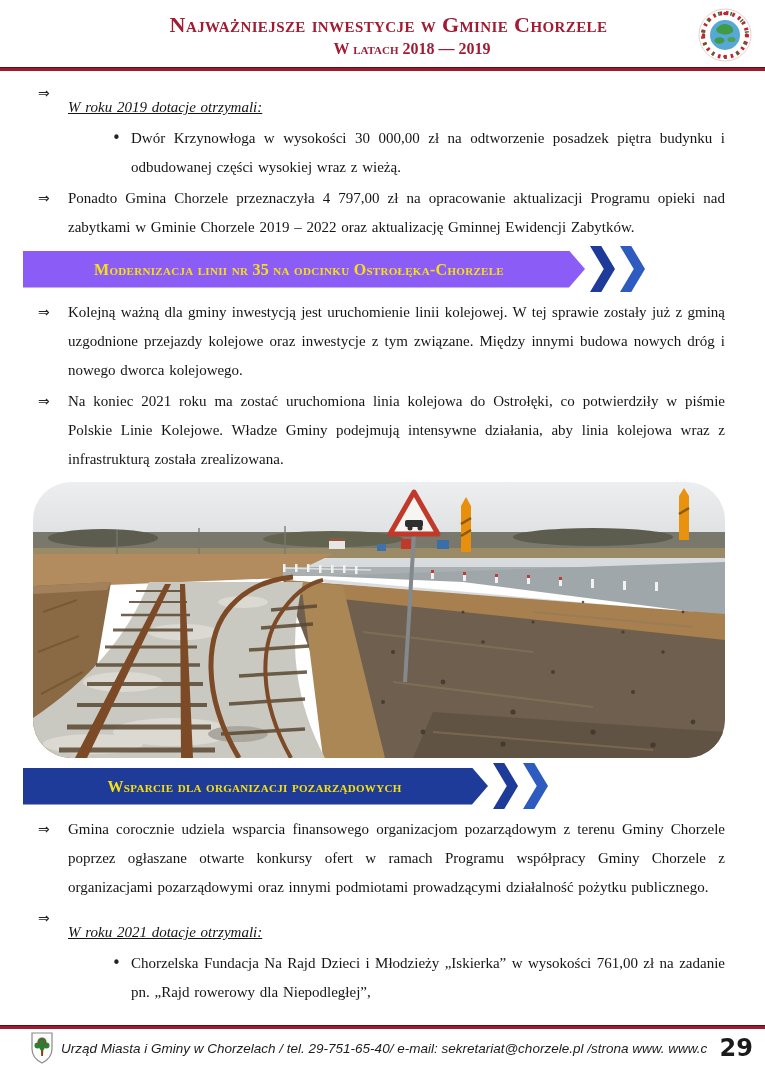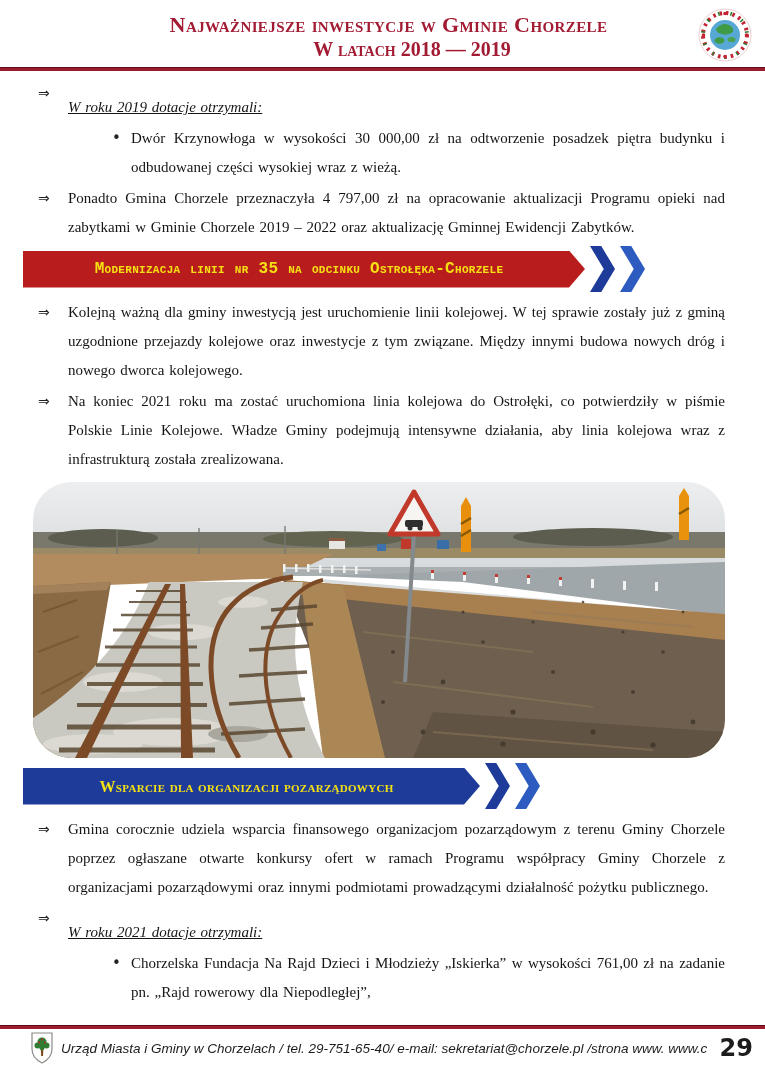--- a/index.html
+++ b/index.html
@@ -3,21 +3,21 @@
 <meta charset="utf-8">
 <style>
   html,body{margin:0;padding:0;background:#888;}
   .page{position:relative;width:765px;height:1080px;background:#ffffff;margin:0 auto;
         font-family:"Liberation Serif", serif;color:#151515;overflow:hidden;}
 
   
   .htitle{position:absolute;top:13px;left:12px;right:0;text-align:center;
           color:#A21B33;font-weight:bold;font-variant:small-caps;line-height:24px;}
   .htitle .l1{font-size:22px;letter-spacing:.4px;}
-  .htitle .l2{font-size:20px;margin-left:47px;}
+  .htitle .l2{font-size:16px;margin-left:47px;}
   .hlogo{position:absolute;top:8px;right:13px;width:54px;height:54px;}
   .rule{position:absolute;left:0;right:0;height:3px;background:#9C1B2E;border-top:1px solid #5E0C18;}
   .rule-top{top:67px;}
   .rule-bottom{top:1025px;}
 
   
   .content{position:absolute;top:79px;left:38px;width:687px;font-size:15px;line-height:29px;}
   .item{display:flex;margin-bottom:2px;}
   .item .marker{flex:none;width:30px;font-family:"DejaVu Sans",sans-serif;font-size:14px;color:#222;}
   .item .txt{flex:1;text-align:justify;word-spacing:1px;}
@@ -26,21 +26,21 @@
   .bullet{margin-left:74px;}
   .bullet .marker{width:19px;font-size:15px;}
 
   
   .banner-row{position:relative;left:-15px;display:flex;align-items:center;height:40px;margin:7px 0 9px 0;}
   .banner{height:37px;display:flex;align-items:center;justify-content:center;
           font-variant:small-caps;font-weight:bold;font-size:16px;letter-spacing:.3px;
           clip-path:polygon(0 0, calc(100% - 16px) 0, 100% 50%, calc(100% - 16px) 100%, 0 100%);
           filter:drop-shadow(2px 2px 1px rgba(0,0,0,.35));padding-right:10px;}
   .banner.w1{width:552px;}
-  .banner.w2{width:447px;}
+  .banner.w2{width:447px;padding-left:8px;}
   .chev{width:25px;height:46px;margin-left:5px;
         clip-path:polygon(0 0,45% 0,100% 50%,45% 100%,0 100%,55% 50%);}
 
   
   .photo{position:relative;left:-5px;width:692px;height:276px;border-radius:38px;overflow:hidden;margin:8px 0 8px 0;}
   .photo svg{display:block;}
 
   
   .footer-row{position:absolute;top:1032px;left:30px;right:12px;display:flex;align-items:center;gap:7px;
               font-family:"Liberation Sans",sans-serif;font-style:italic;font-size:13.5px;color:#1c1c1c;}
@@ -83,21 +83,21 @@
       <span class="marker">•</span>
       <span class="txt">Dwór Krzynowłoga w wysokości 30 000,00 zł na odtworzenie posadzek piętra budynku i odbudowanej części wysokiej wraz z wieżą.</span>
     </div>
 
     <div class="item">
       <span class="marker">⇒</span>
       <span class="txt">Ponadto Gmina Chorzele przeznaczyła 4 797,00 zł na opracowanie aktualizacji Programu opieki nad zabytkami w Gminie Chorzele 2019 – 2022 oraz aktualizację Gminnej Ewidencji Zabytków.</span>
     </div>
 
     <div class="banner-row">
-      <div class="banner w1" style="background:#b91c1c;color:#F5E013;font-family:Liberation Mono, monospace;">Modernizacja linii nr 35 na odcinku Ostrołęka-Chorzele</div>
+      <div class="banner w1" style="background:#8b5cf6;color:#F5E013;">Modernizacja linii nr 35 na odcinku Ostrołęka-Chorzele</div>
       <div class="chev" style="background:#1F3B99;"></div>
       <div class="chev" style="background:#2D5BC0;"></div>
     </div>
 
     <div class="item">
       <span class="marker">⇒</span>
       <span class="txt boldtxt">Kolejną ważną dla gminy inwestycją jest uruchomienie linii kolejowej. W tej sprawie zostały już z gminą uzgodnione przejazdy kolejowe oraz inwestycje z tym związane. Między innymi budowa nowych dróg i nowego dworca kolejowego.</span>
     </div>
 
     <div class="item">

